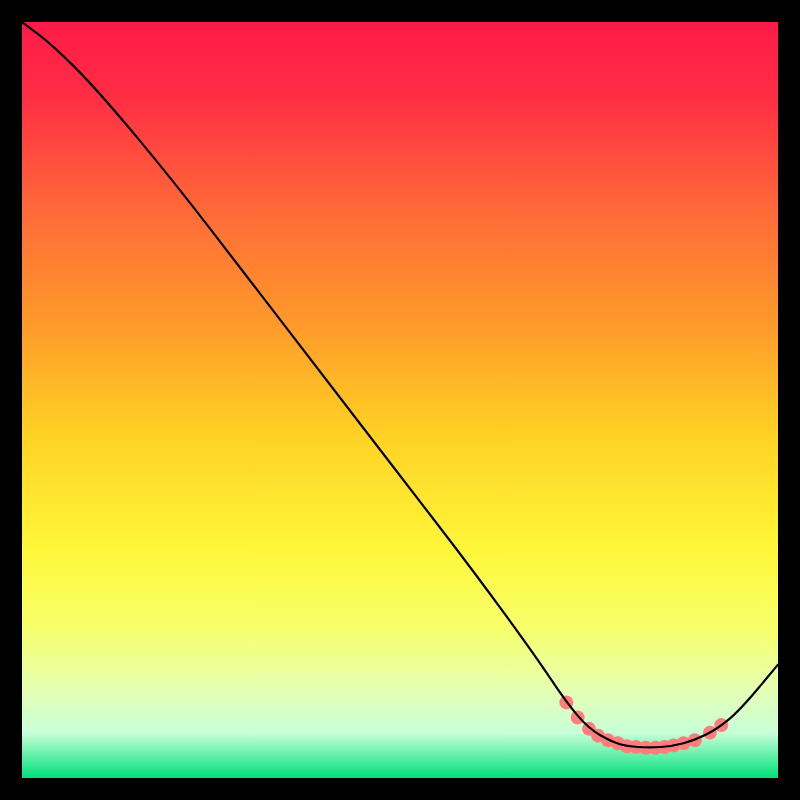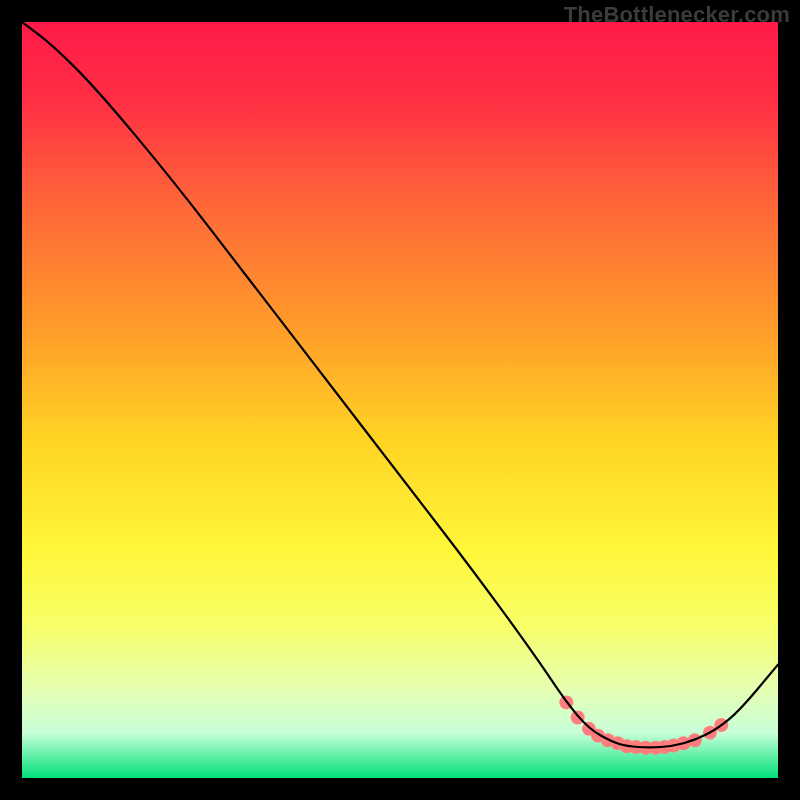--- a/index.html
+++ b/index.html
@@ -38,21 +38,20 @@
     font-size: 22px;
     font-weight: 600;
     letter-spacing: 0.2px;
     user-select: none;
   }
 </style>
 </head>
 <body>
 
 <div class="stage">
-  <div class="watermark">TheBottlenecker.com</div>
   <div class="plot">
     <svg viewBox="0 0 756 756" preserveAspectRatio="none">
       <defs>
         <linearGradient id="bg-grad" x1="0" y1="0" x2="0" y2="1">
             <stop offset="0%" stop-color="#ff1a48"></stop>
             <stop offset="10%" stop-color="#ff2e44"></stop>
             <stop offset="25%" stop-color="#ff6a38"></stop>
             <stop offset="40%" stop-color="#ff9a2a"></stop>
             <stop offset="55.00000000000001%" stop-color="#ffd324"></stop>
             <stop offset="70%" stop-color="#fff73a"></stop>

